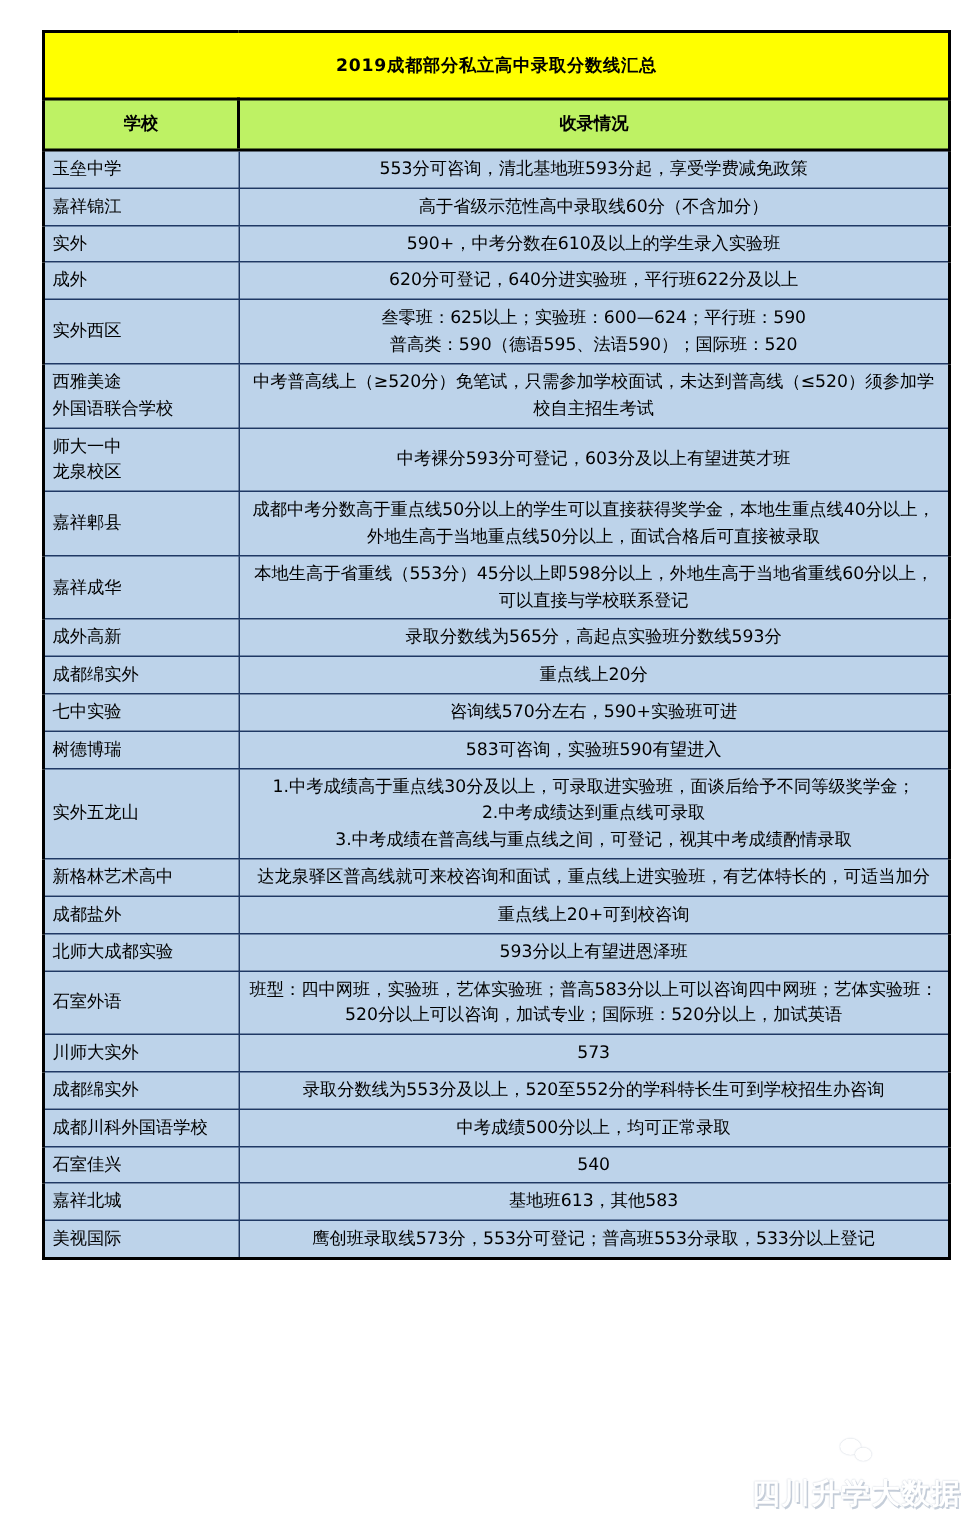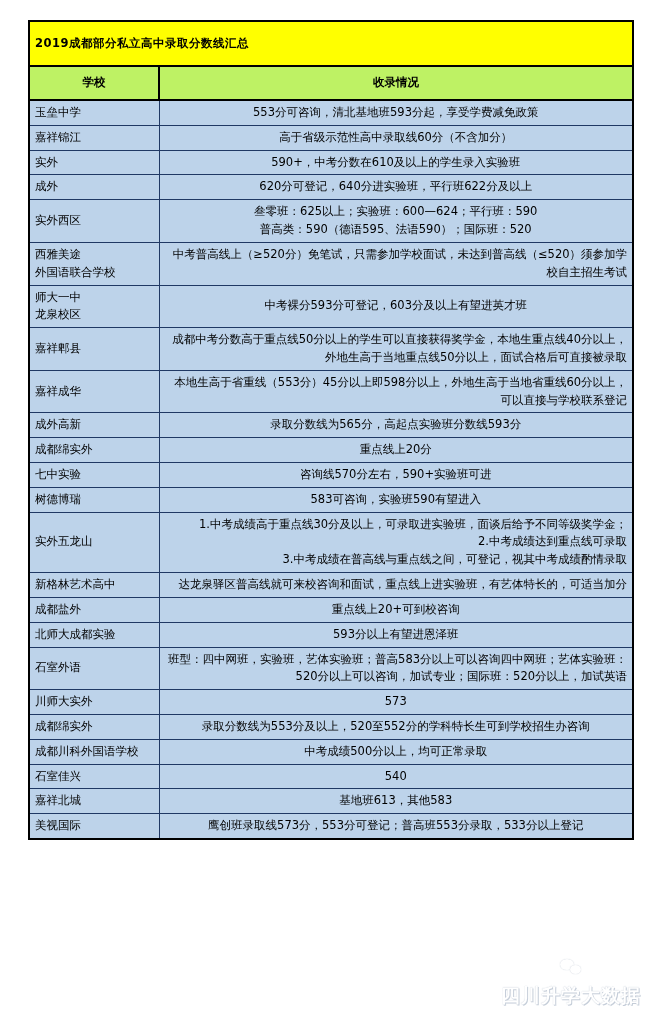--- a/index.html
+++ b/index.html
@@ -36,20 +36,21 @@
     padding: 3px 5px;
     vertical-align: middle;
     color: #000000;
     font-size: 11.5px;
     line-height: 1.55;
   }
 
   
   .title-cell {
     background: #ffff00;
+    text-align: center;
     font-weight: bold;
     font-size: 15px;
     height: 37px;
     border-bottom: 2px solid #000000 !important;
     letter-spacing: 0.5px;
   }
 
   
   .head-cell {
     background: #bef264;
@@ -68,21 +69,21 @@
     border-right: 1px solid #1f3864 !important;
     white-space: pre-line;
   }
   .row-info {
     background: #bdd3ea;
     border-left: 1px solid #1f3864 !important;
     font-size: 11.5px;
     white-space: pre-line;
   }
   .row-info.center { text-align: center; }
-  .row-info.left   { text-align: right; }
+  .row-info.left   { text-align: center; }
 
   
   #watermark {
     position: absolute;
     right: 8px;
     bottom: 6px;
     display: flex;
     align-items: center;
     gap: 6px;
     opacity: 0.55;

